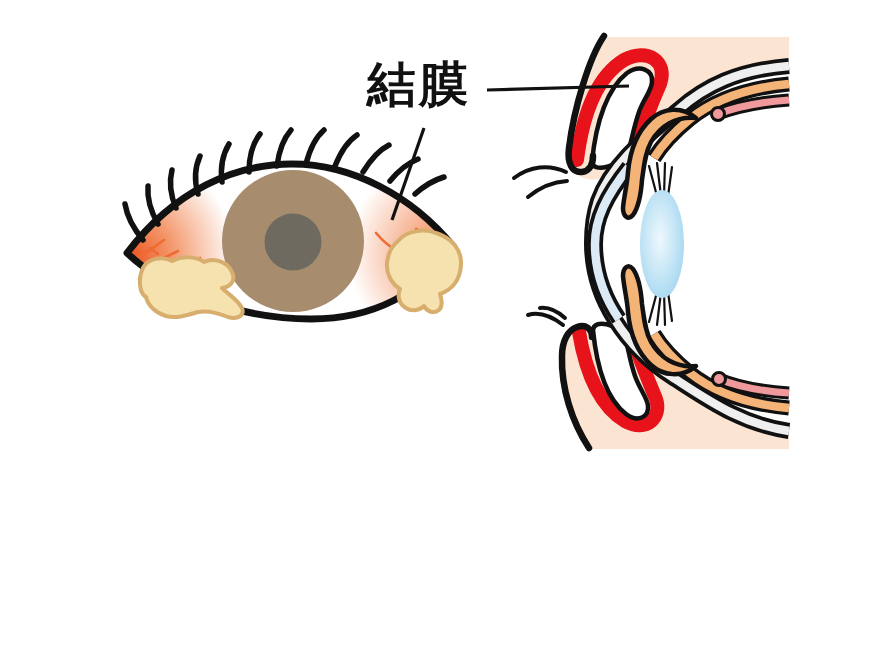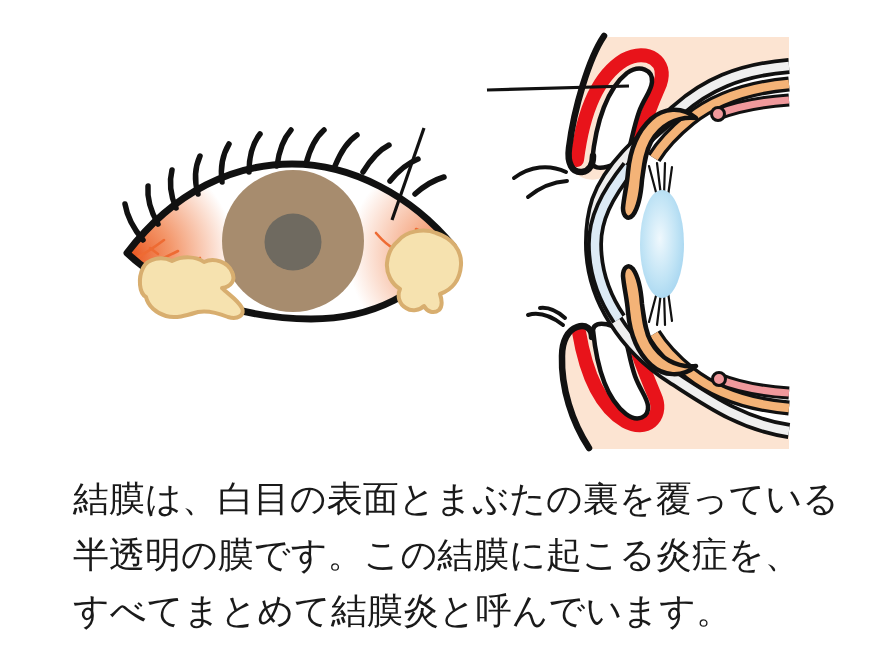--- a/index.html
+++ b/index.html
@@ -170,20 +170,16 @@
       <path d="M 565,318 C 556,310 548,307 540,308"></path>
     </g>
   </g>
 
   <g stroke="#111111" stroke-width="3.2" fill="none">
     <line x1="487" y1="90" x2="629" y2="86"></line>
     <line x1="424" y1="128" x2="392" y2="220"></line>
   </g>
 </svg>
 
+<div class="conj-label">結膜</div>
 
-<div class="caption">
-  <div>結膜は、白目の表面とまぶたの裏を覆っている</div>
-  <div>半透明の膜です。この結膜に起こる炎症を、</div>
-  <div>すべてまとめて結膜炎と呼んでいます。</div>
-</div>
 
 </div>
 
 </body></html>

